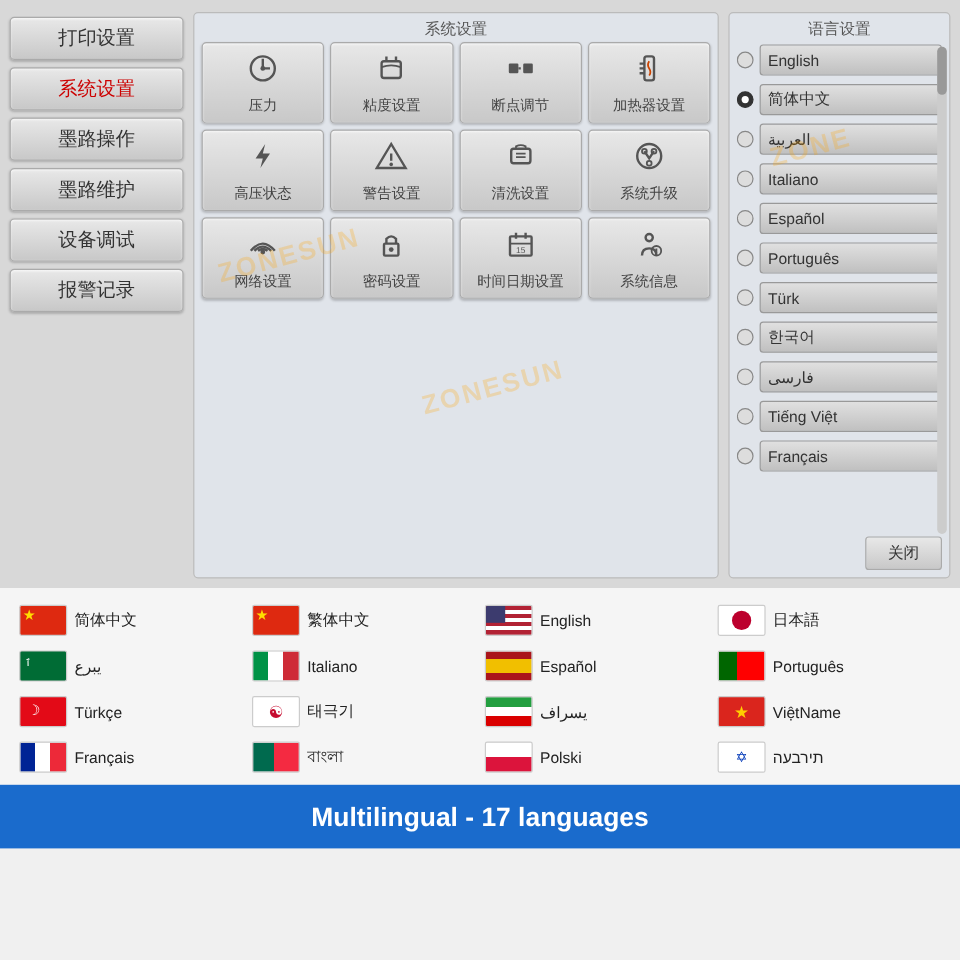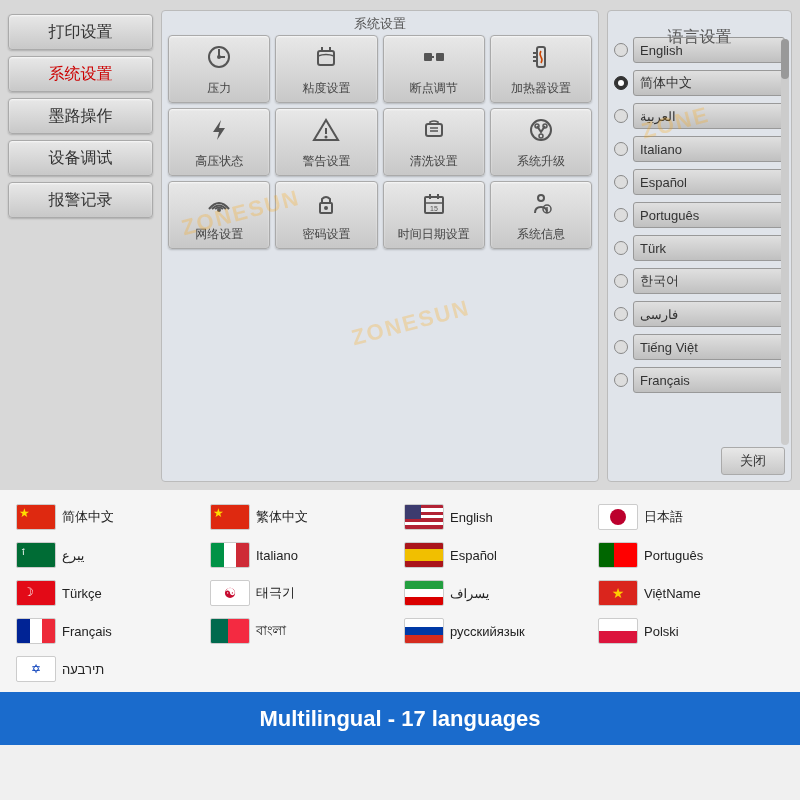--- a/index.html
+++ b/index.html
@@ -115,24 +115,24 @@
       background: #e0e4ea;
       border: 1px solid #bbb;
       border-radius: 4px;
       position: relative;
       padding: 24px 6px 6px 6px;
       display: flex;
       flex-direction: column;
     }
     .right-panel-title {
       position: absolute;
-      top: 16px;
+      top: 4px;
       left: 50%;
       transform: translateX(-50%);
-      font-size: 16px;
+      font-size: 13px;
       color: #555;
       white-space: nowrap;
     }
     .lang-list {
       flex: 1;
       display: flex;
       flex-direction: column;
       gap: 3px;
       overflow: hidden;
     }
@@ -337,20 +337,21 @@
 <div class="top-panel">
 
   <div class="watermark wm1">ZONESUN</div>
   <div class="watermark wm2">ZONESUN</div>
   <div class="watermark wm3">ZONE</div>
 
   <div class="left-sidebar">
   <button class="sidebar-btn">打印设置</button>
       <button class="sidebar-btn active">系统设置</button>
       <button class="sidebar-btn">墨路操作</button>
+      <button class="sidebar-btn">墨路维护</button>
       <button class="sidebar-btn">设备调试</button>
       <button class="sidebar-btn">报警记录</button>
     </div>
 
   <div class="center-panel">
     <span class="center-panel-title">系统设置</span>
     <div class="grid-2col">
     <div class="menu-item">
           <div class="menu-icon"><svg width="28" height="28" viewBox="0 0 28 28">
               <circle cx="14" cy="14" r="10" fill="none" stroke="#555" stroke-width="2"></circle>
@@ -567,24 +568,20 @@
     </div>
     <div class="lang-card">
       <div class="flag flag-france"></div>
       <span class="lang-name">Français</span>
     </div>
     <div class="lang-card">
       <div class="flag flag-bangladesh"></div>
       <span class="lang-name">বাংলা</span>
     </div>
     <div class="lang-card">
-      <div class="flag flag-russia"></div>
-      <span class="lang-name">русскийязык</span>
-    </div>
-    <div class="lang-card">
       <div class="flag flag-poland"></div>
       <span class="lang-name">Polski</span>
     </div>
     <div class="lang-card">
       <div class="flag flag-israel"></div>
       <span class="lang-name">תירבעה</span>
     </div>
   </div>
 
 <div class="bottom-banner">

